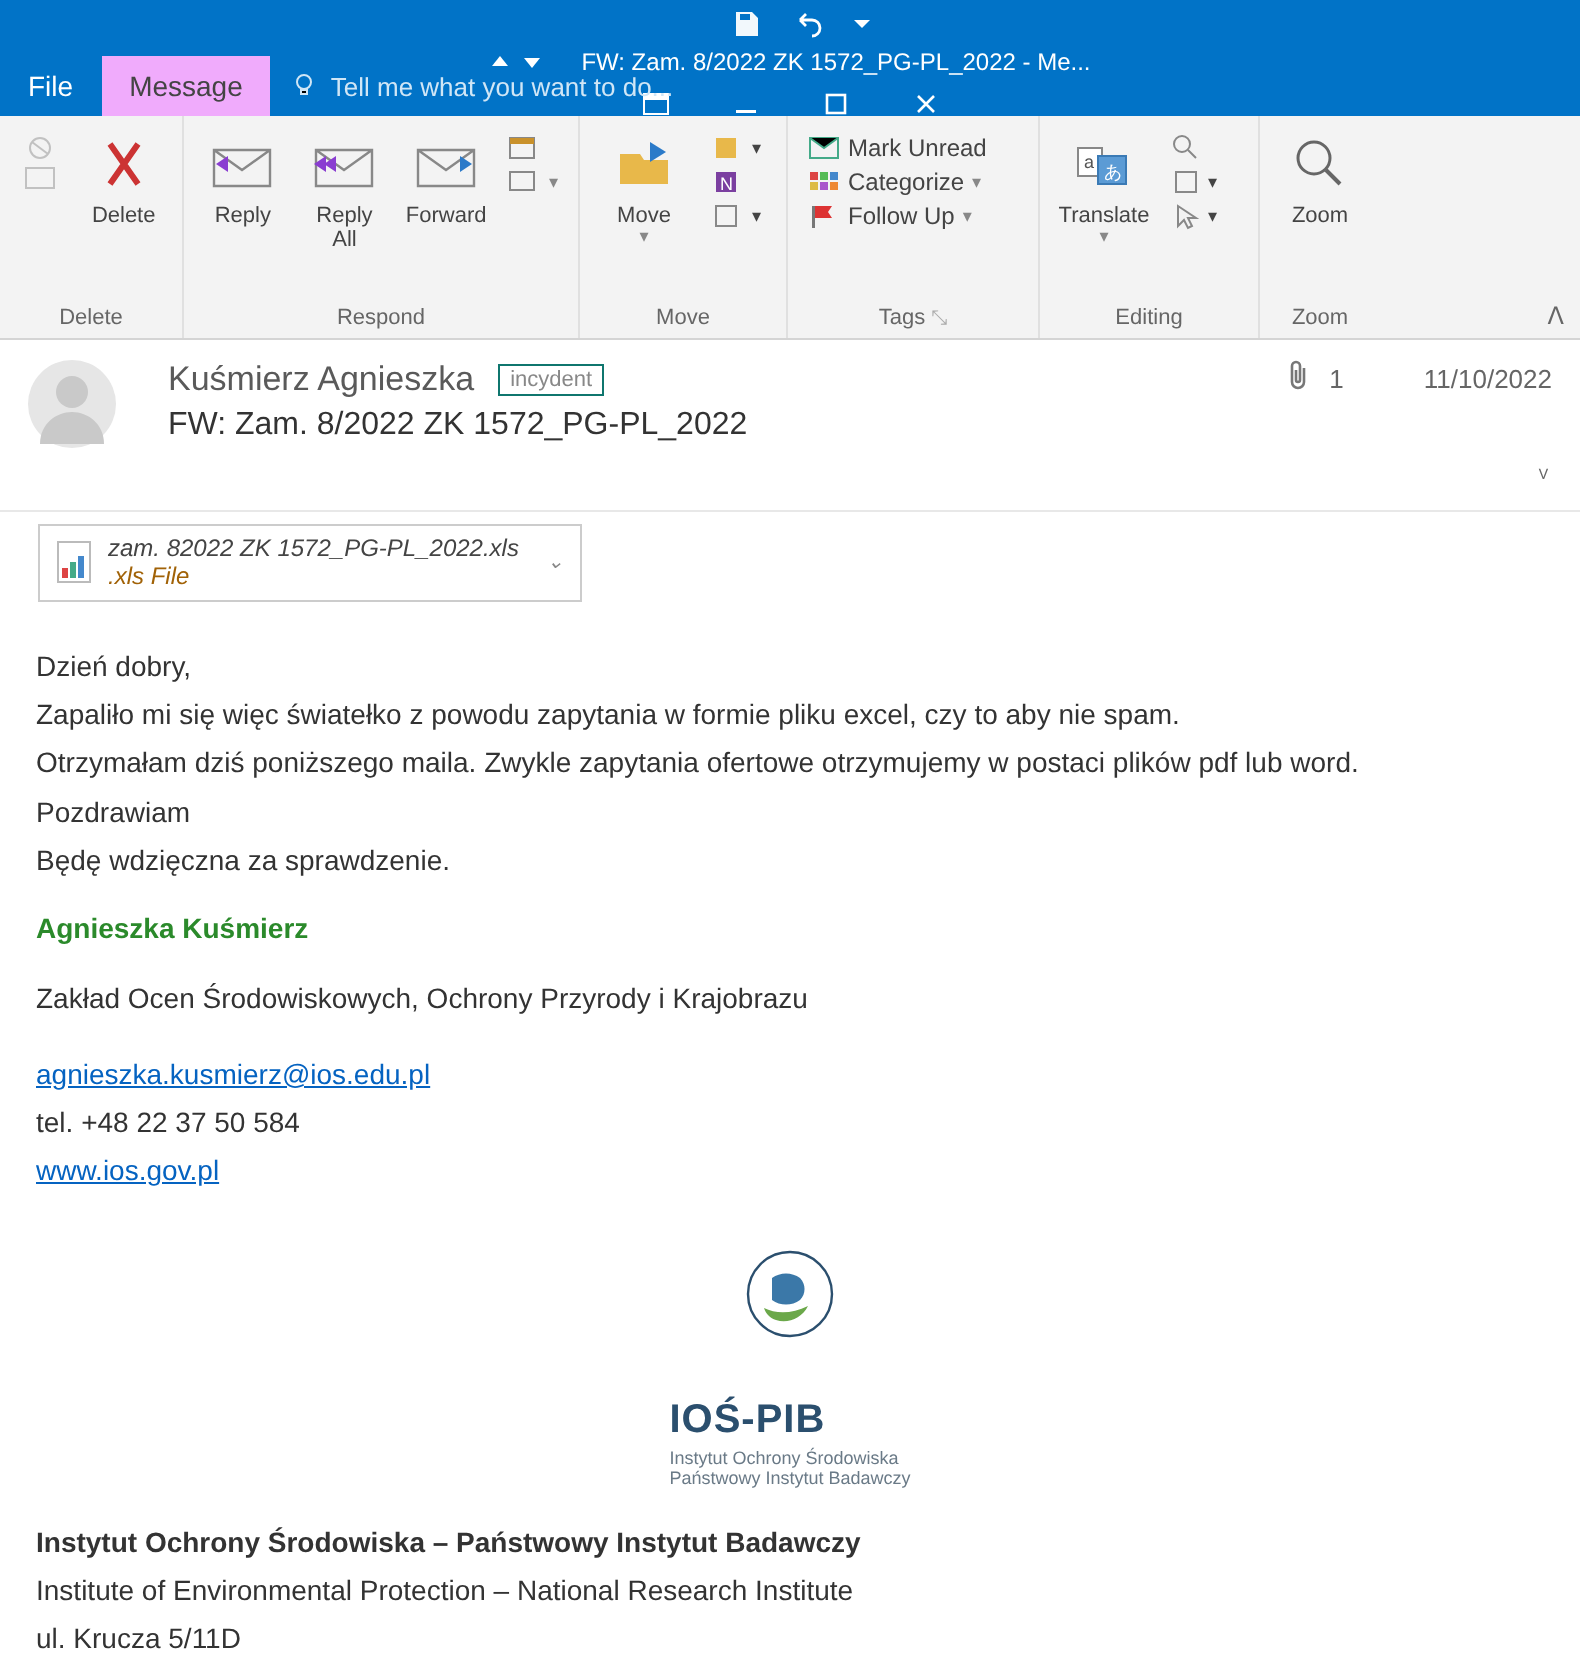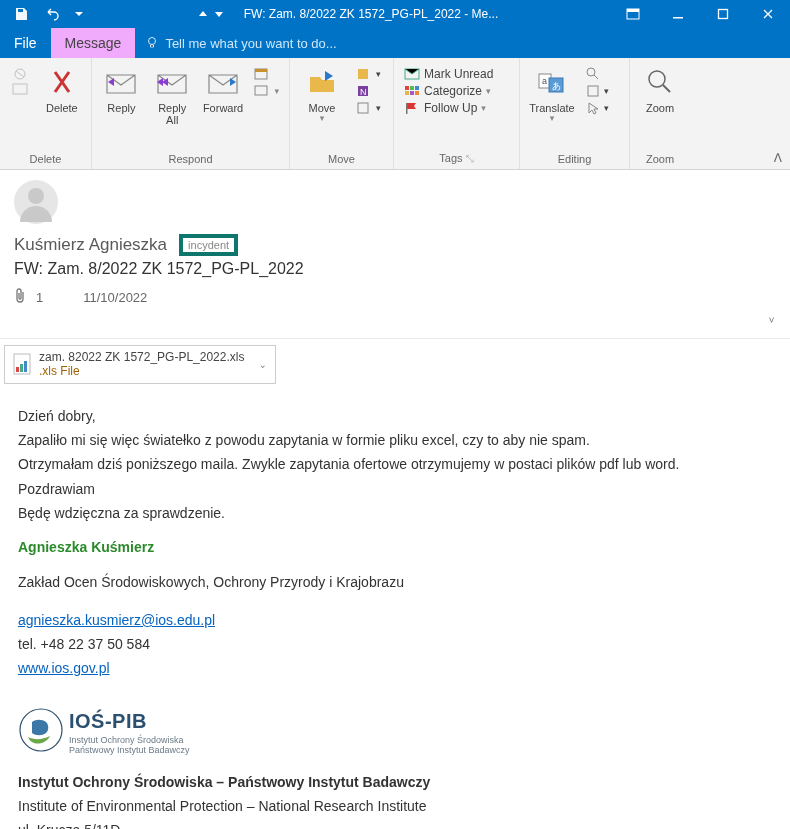--- a/index.html
+++ b/index.html
@@ -1,19 +1,19 @@
 <!DOCTYPE html>
 <html><head>
 <meta charset="utf-8">
 <style>
 * { margin: 0; padding: 0; box-sizing: border-box; font-family: "Segoe UI", Arial, sans-serif; }
 body { background: #fff; width: 790px; height: 829px; overflow: hidden; position: relative; }
 
 
-.titlebar { height: 28px; background: #0173c7; display: flex; align-items: center; color: #fff; font-size: 12px; }
+.titlebar { height: 28px; background: #0173c7; display: flex; align-items: center; color: #fff; font-size: 12px; flex-direction: column; }
 .titlebar .qat { display: flex; gap: 6px; padding-left: 8px; }
 .titlebar .qat .btn { width: 26px; height: 24px; display: flex; align-items: center; justify-content: center; cursor: pointer; }
 .titlebar .title { flex: 1; text-align: center; display:flex; align-items:center; justify-content:center; gap:6px;}
 .titlebar .winbtns { display: flex; }
 .titlebar .winbtns .btn { width: 45px; height: 28px; display: flex; align-items: center; justify-content: center; cursor: pointer; }
 
 
 .tabs { height: 30px; background: #0173c7; display: flex; align-items: stretch; color: #fff; font-size: 14px; }
 .tab { padding: 0 14px; display: flex; align-items: center; cursor: pointer; }
 .tab.active { background: #f0abfc; color: #444; }
@@ -25,44 +25,44 @@
 .group-content { display: flex; align-items: flex-start; gap: 4px; flex:1; }
 .group-label { text-align: center; font-size: 11px; color: #666; padding-bottom: 2px; }
 .bigbtn { display: flex; flex-direction: column; align-items: center; width: 52px; padding: 2px; cursor: pointer; font-size: 11px; color: #444; text-align:center; line-height:1.1;}
 .bigbtn .icon { height: 36px; display: flex; align-items: center; justify-content: center; margin-bottom: 2px; }
 .smallstack { display: flex; flex-direction: column; gap: 1px; }
 .smallbtn { display: flex; align-items: center; gap: 4px; font-size: 12px; color: #444; cursor: pointer; padding: 1px 4px; white-space:nowrap;}
 .collapse-ribbon { position: absolute; right: 8px; bottom: 4px; font-size: 12px; color: #666; cursor:pointer;}
 
 
 .msgheader { padding: 10px 14px 6px; border-bottom: 1px solid #e8e8e8; }
-.senderrow { display: flex; align-items: flex-start; gap: 10px; flex-direction: column; }
+.senderrow { display: flex; align-items: flex-start; gap: 26px; }
 .avatar { width: 44px; height: 44px; }
 .senderinfo { flex: 1; }
 .senderline { display: flex; align-items: center; gap: 12px; }
 .sendername { font-size: 17px; color: #5a5a5a; }
-.tag { font-size: 11px; color: #888; border:4px solid #0f766e; padding:1px 5px;}
+.tag { font-size: 11px; color: #888; border:1px solid #0f766e; padding:1px 5px;}
 .metaright { display: flex; align-items: center; gap: 10px; color:#666; font-size:13px;}
 .subject { font-size: 16px; color: #333; margin-top: 4px; font-weight:400;}
 .replydrop { font-size:12px; color:#666; padding:2px;}
 
 
-.attachrow { padding: 6px 4px; }
+.attachrow { padding: 6px 19px; font-style: italic; }
 .attachment { display: inline-flex; align-items: center; border: 1px solid #ccc; padding: 4px 8px; gap: 8px; cursor:pointer; background:#fff;}
 .attachment .aicon { width: 18px; height: 22px; }
 .attachment .atext { font-size: 12px; color: #444; line-height:1.2;}
 .attachment .achev { color:#888; font-size:10px; padding-left:6px;}
 
 
 .bodyarea { position: relative; height: 552px; }
 .scroll { overflow-y: scroll; height: 100%; padding: 16px 18px; font-size: 14px; color: #333; line-height:1.45;}
 .para { margin-bottom: 4px; }
 .sigName { color: #2b8a2b; font-weight: bold; margin-top: 14px; margin-bottom: 14px; }
 a.mail { color: #0563c1; text-decoration: underline; }
-.logo { display: flex; gap: 5px; margin-top: 28px; margin-bottom: 16px; }
+.logo { display: flex; align-items: center; gap: 26px; margin-top: 28px; margin-bottom: 16px; flex-direction: column; }
 .logotext .big { font-size: 20px; color: #2b4f6e; font-weight: 600; letter-spacing:0.5px;}
 .logotext .small { font-size: 9px; color: #6a7a87; line-height:1.1;}
 .inst { font-weight: bold; }
 </style>
 </head>
 <body>
 
 <div class="titlebar">
   <div class="qat">
     <div class="btn">

